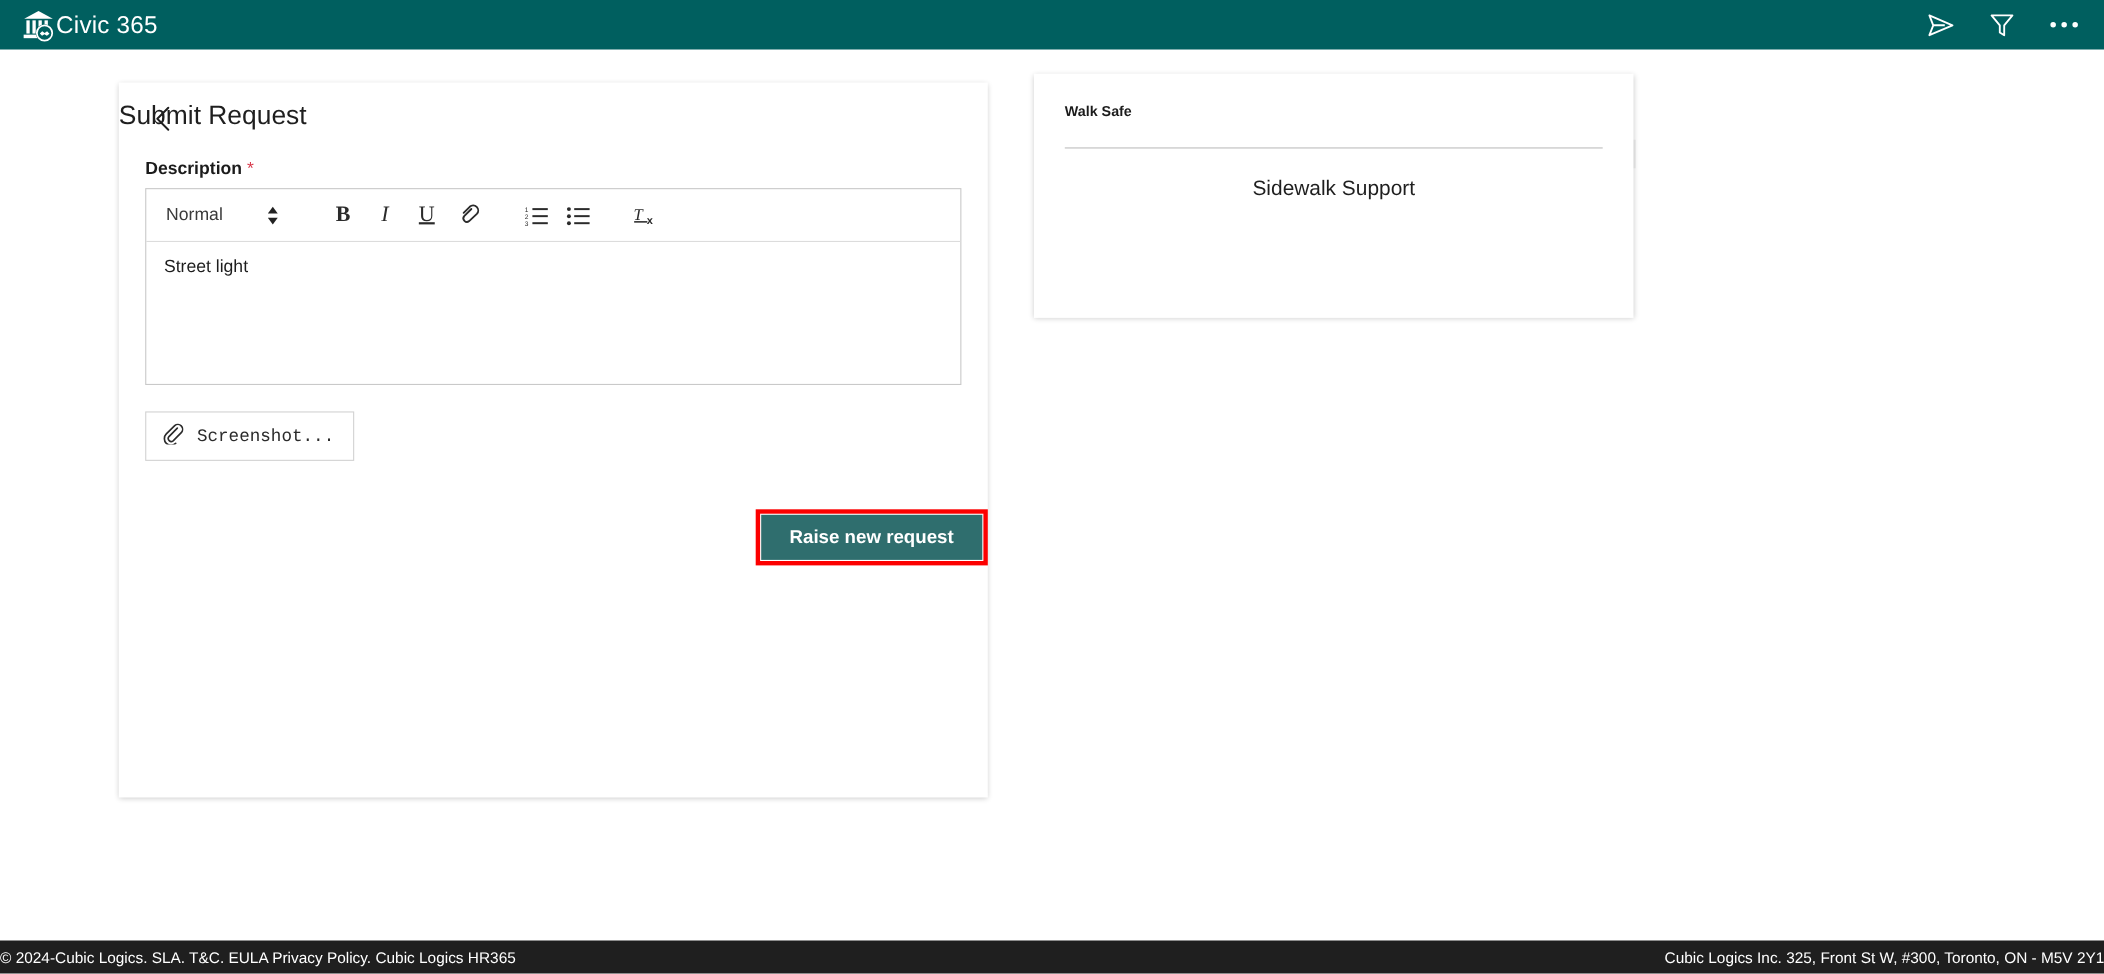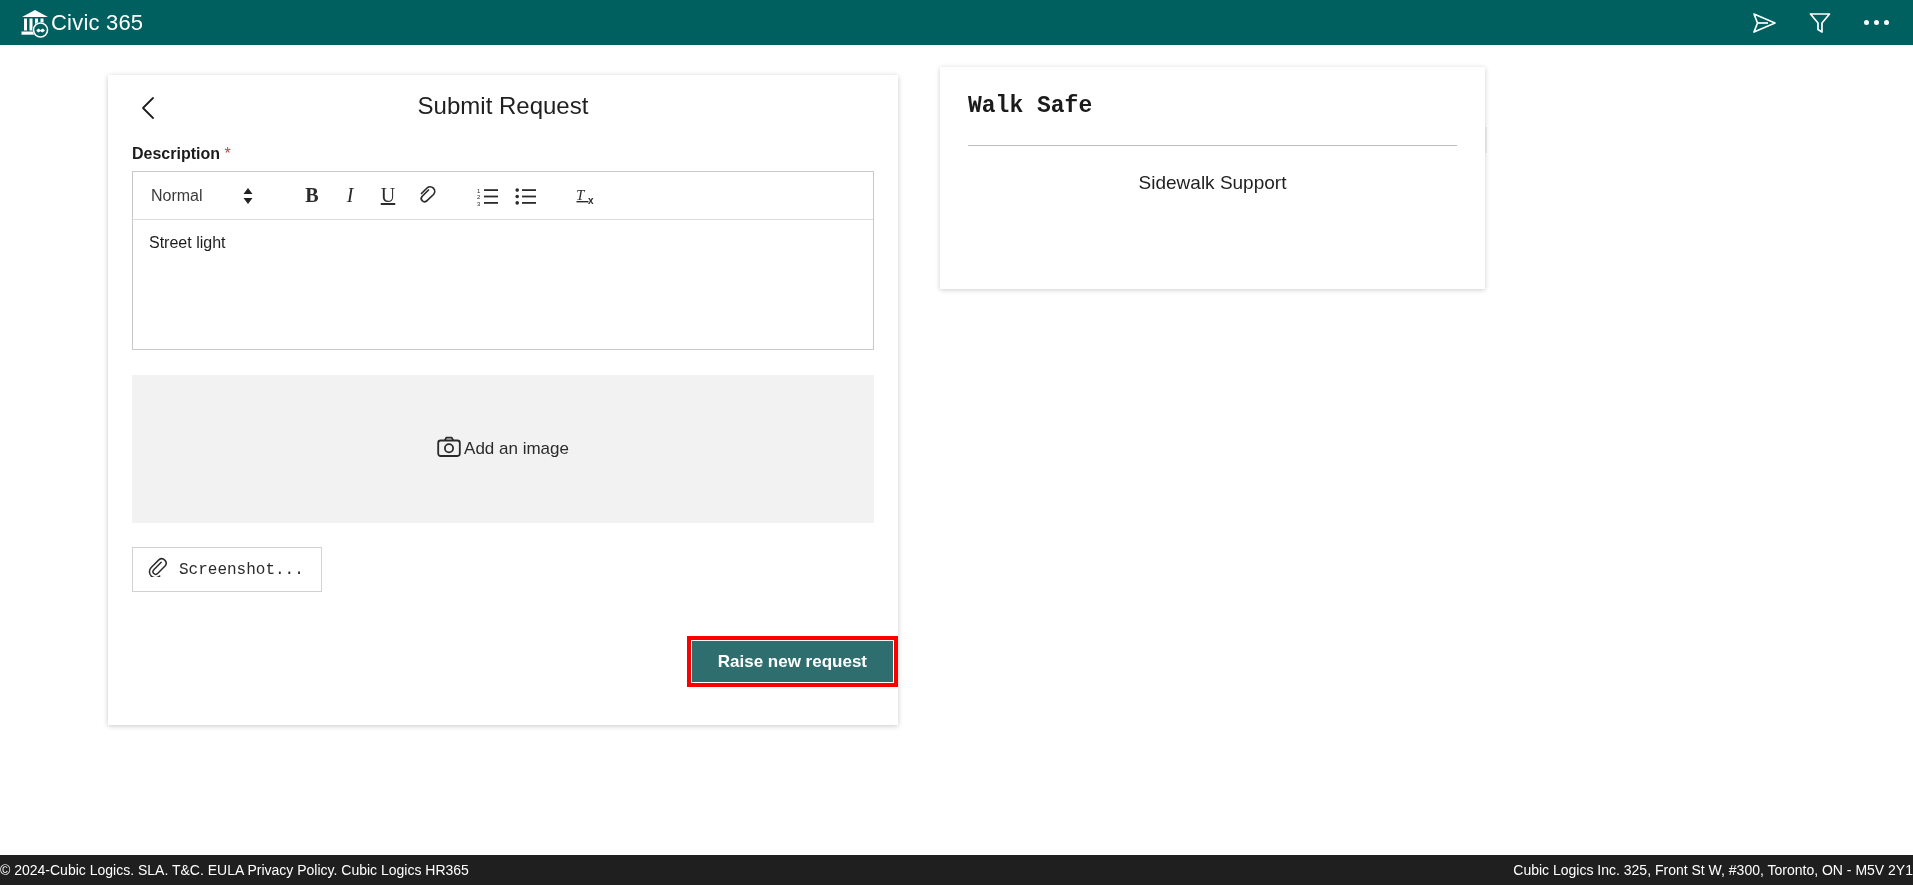--- a/index.html
+++ b/index.html
@@ -53,21 +53,21 @@
   .card-head {
     position: relative; height: 62px;
     display: flex; align-items: center;
   }
   .back-chevron {
     position: absolute; left: 28px; top: 20px;
     width: 26px; height: 26px; cursor: pointer;
     display: flex; align-items: center; justify-content: center;
   }
   .card-title {
-    width: 100%; text-align: center;
+    width: 100%; 
     font-size: 24px; color: #1f1f1f;
     font-family: "Liberation Sans", sans-serif;
   }
   .field-label {
     margin: 8px 0 8px 24px;
     font-size: 16px; font-weight: bold; color: #1b1b1b;
   }
   .req-star { color: #d8384a; font-weight: normal; font-size: 16px; }
 
   
@@ -142,21 +142,21 @@
     background: #f0f0f0; color: #333; font-size: 17px;
     padding: 3px 9px;
   }
   .preview-card {
     position: absolute; left: 940px; top: 12px;
     width: 545px; height: 222px;
     background: #ffffff;
     box-shadow: 0 1px 5px rgba(0,0,0,.2);
     padding: 26px 28px 0 28px;
   }
-  .pv-title { font-size: 23px; font-weight: bold; color: #1b1b1b; font-family: Liberation Mono, monospace; }
+  .pv-title { font-size: 13px; font-weight: bold; color: #1b1b1b; }
   .pv-divider { margin-top: 26px; border-top: 1px solid #bdbdbd; }
   .pv-sub {
     margin-top: 26px; text-align: center;
     font-size: 19px; color: #1f1f1f;
   }
 
   
   .footer {
     position: absolute; left: 0; top: 855px;
     width: 1913px; height: 30px;
@@ -281,32 +281,20 @@
             <text x="0" y="15" font-size="15" font-style="italic" fill="#2b2b2b" font-family="Liberation Serif, serif">T</text>
             <rect x="0.5" y="16" width="12" height="1.4" fill="#2b2b2b"></rect>
             <text x="12" y="19" font-size="10" font-weight="bold" fill="#2b2b2b" font-family="Liberation Sans, sans-serif">x</text>
           </svg>
         </span>
       </div>
 
       <div class="editor-content">Street light</div>
     </div>
 
-    <div class="dropzone">
-      <span class="dz-inner">
-        <span>
-          <svg width="24" height="22" viewBox="0 0 24 22">
-            <rect x="1.2" y="4.5" width="21.6" height="15.5" rx="2.4" fill="none" stroke="#2b2b2b" stroke-width="1.8"></rect>
-            <path d="M7.8 4.5 L9.3 1.6 H14.7 L16.2 4.5" fill="none" stroke="#2b2b2b" stroke-width="1.8" stroke-linejoin="round"></path>
-            <circle cx="12" cy="12.2" r="4.1" fill="none" stroke="#2b2b2b" stroke-width="1.8"></circle>
-          </svg>
-        </span>
-        <span class="dz-text">Add an image</span>
-      </span>
-    </div>
 
     <div class="attach-btn">
       <span>
         <svg width="20" height="20" viewBox="0 0 20 20">
           <path d="M14.2 5.2 L6.6 12.9 a2.7 2.7 0 0 0 3.8 3.8 L18 9.1 a4.4 4.4 0 0 0 -6.2 -6.2 L4.2 10.5 a6 6 0 0 0 8.5 8.5" fill="none" stroke="#2b2b2b" stroke-width="1.5" stroke-linecap="round"></path>
         </svg>
       </span>
       <span class="attach-text">Screenshot...</span>
     </div>
 

